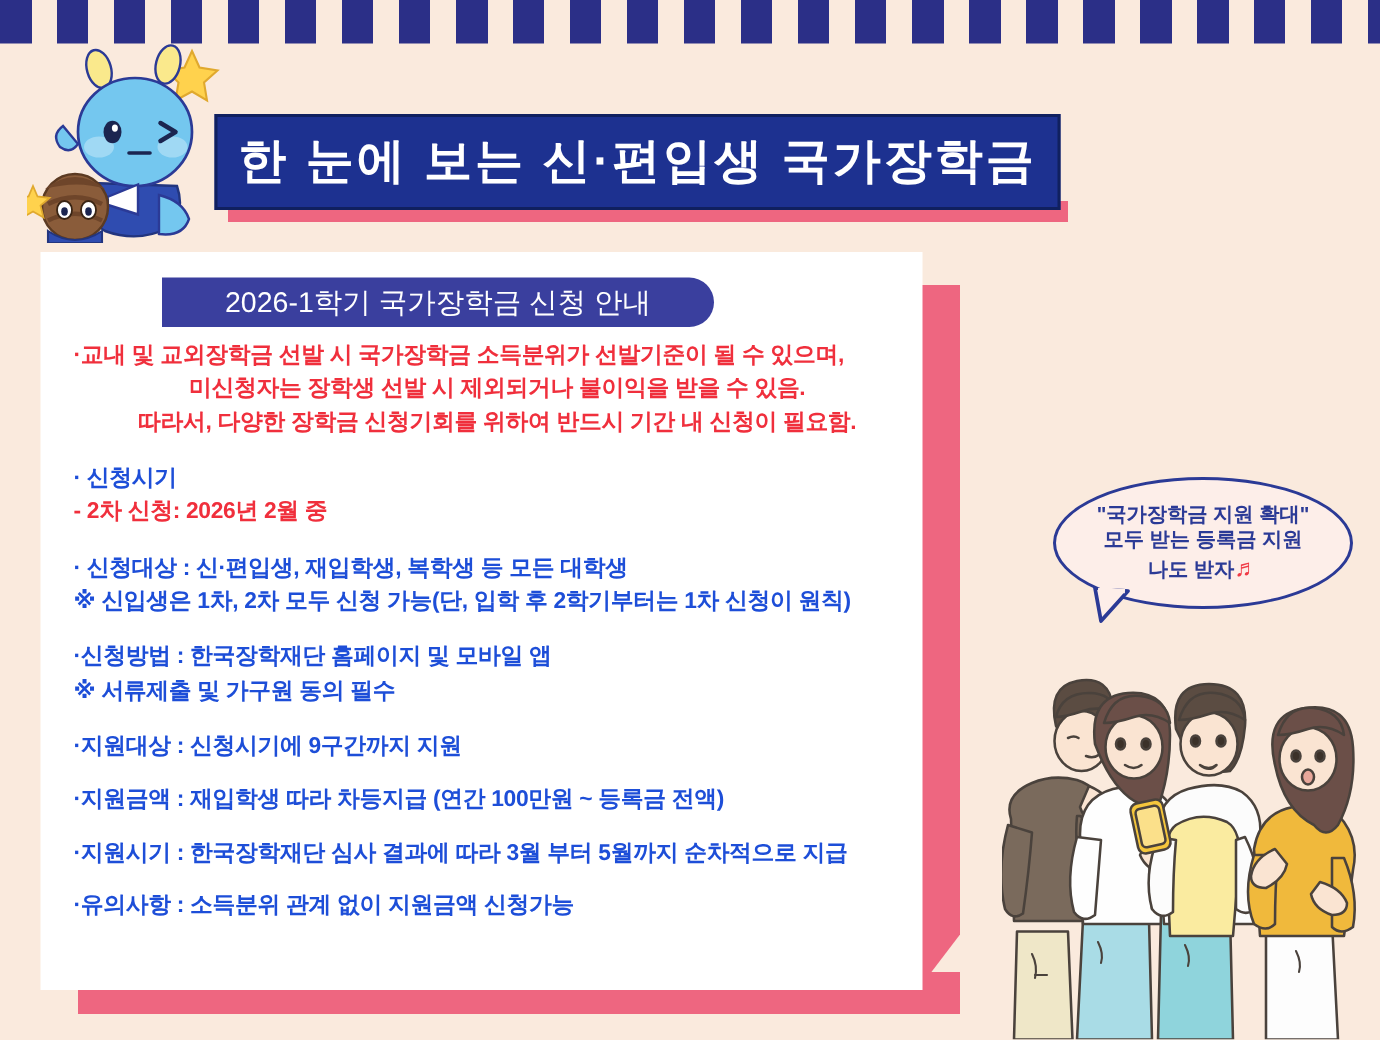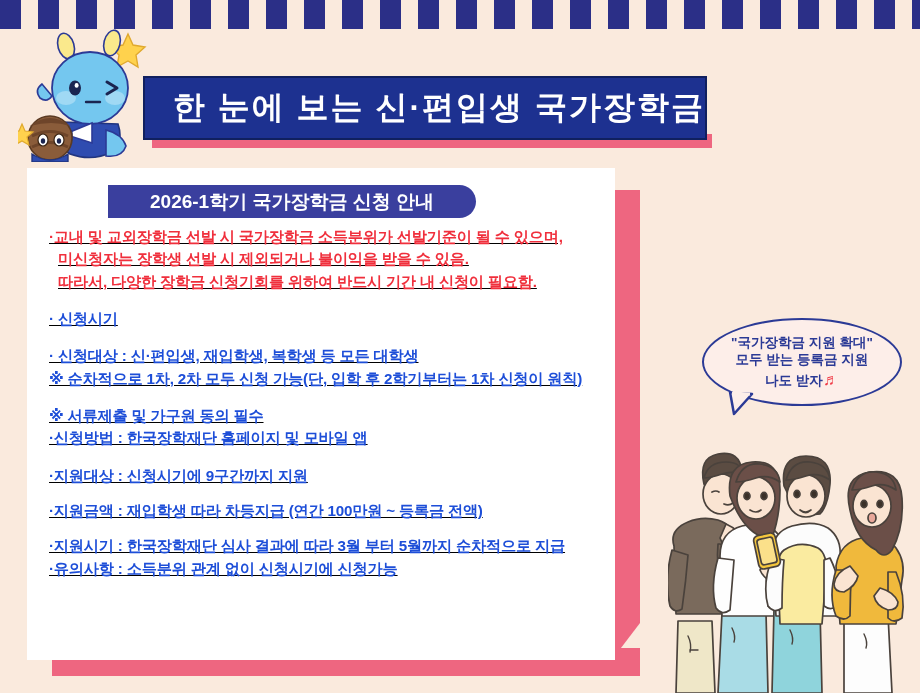--- a/index.html
+++ b/index.html
@@ -22,21 +22,21 @@
   #mascot{position:absolute;left:18px;top:26px;width:132px;height:136px;}
 
   
   #title-pink{
     position:absolute;left:152px;top:134px;width:560px;height:14px;
     background:#ee6680;
   }
   #title-banner{
     position:absolute;left:143px;top:76px;width:560px;height:60px;
     background:#1d3190;border:2px solid #10205f;
-    display:flex;align-items:center;justify-content:flex-end;
+    display:flex;align-items:center;justify-content:center;
   }
   #title-text{
     color:#ffffff;font-size:32px;font-weight:bold;letter-spacing:2px;
     white-space:nowrap;
   }
 
   
   #pink-right{
     position:absolute;left:608px;top:190px;width:32px;height:420px;
     background:#ee6680;
@@ -57,35 +57,35 @@
     background:#ffffff;
   }
 
   
   #subtitle-pill{
     position:absolute;left:81px;top:17px;width:368px;height:33px;
     background:#3a3f9e;border-radius:0 18px 18px 0;
     display:flex;align-items:center;justify-content:center;
   }
   #subtitle-text{
-    color:#ffffff;font-size:19px;font-weight:bold;white-space:nowrap;
+    color:#ffffff;font-size:19px;font-weight:normal;white-space:nowrap;
   }
 
   
   #body{
-    position:absolute;left:22px;top:58px;width:556px;text-decoration:underline;
+    position:absolute;left:22px;top:58px;width:556px;
   }
   .blk{margin-bottom:9px;}
   .ln{
     font-size:15.2px;font-weight:bold;line-height:1.47;
     white-space:nowrap;letter-spacing:-0.2px;
   }
   .red{color:#f02f3c;}
   .navy{color:#1d4ed8;}
-  .ind{padding-left:9px;}
+  .ind{padding-left:9px;text-align:center;}
   .sp-sm{height:6px;}
 
   
   #bubble{
     position:absolute;left:702px;top:318px;width:196px;height:84px;
     background:#fdeee9;border:2.5px solid #2b3a96;border-radius:50%;
     display:flex;flex-direction:column;align-items:center;justify-content:center;
   }
   #bubble-tail{
     position:absolute;left:728px;top:392px;width:26px;height:24px;
@@ -164,43 +164,44 @@
     <div class="blk">
       <div class="ln red">·교내 및 교외장학금 선발 시 국가장학금 소득분위가 선발기준이 될 수 있으며,</div>
       <div class="ln red ind">미신청자는 장학생 선발 시 제외되거나 불이익을 받을 수 있음.</div>
       <div class="ln red ind">따라서, 다양한 장학금 신청기회를 위하여 반드시 기간 내 신청이 필요함.</div>
     </div>
 
     <div class="sp-sm"></div>
 
     <div class="blk">
       <div class="ln navy">· 신청시기</div>
+      <div class="ln red">- 2차 신청: 2026년 2월 중</div>
     </div>
 
     <div class="sp-sm"></div>
 
     <div class="blk">
       <div class="ln navy">· 신청대상 : 신·편입생, 재입학생, 복학생 등 모든 대학생</div>
-      <div class="ln navy">※ 순차적으로 1차, 2차 모두 신청 가능(단, 입학 후 2학기부터는 1차 신청이 원칙)</div>
-    </div>
-
-    <div class="sp-sm"></div>
-
-    <div class="blk">
+      <div class="ln navy">※ 신입생은 1차, 2차 모두 신청 가능(단, 입학 후 2학기부터는 1차 신청이 원칙)</div>
+    </div>
+
+    <div class="sp-sm"></div>
+
+    <div class="blk">
+      <div class="ln navy">·신청방법 : 한국장학재단 홈페이지 및 모바일 앱</div>
       <div class="ln navy">※ 서류제출 및 가구원 동의 필수</div>
-      <div class="ln navy">·신청방법 : 한국장학재단 홈페이지 및 모바일 앱</div>
     </div>
 
     <div class="sp-sm"></div>
 
     <div class="blk">
       <div class="ln navy" style="margin-bottom:13px">·지원대상 : 신청시기에 9구간까지 지원</div>
       <div class="ln navy" style="margin-bottom:13px">·지원금액 : 재입학생 따라 차등지급 (연간 100만원 ~ 등록금 전액)</div>
-      <div class="ln navy" style="margin-bottom:0">·지원시기 : 한국장학재단 심사 결과에 따라 3월 부터 5월까지 순차적으로 지급</div>
-      <div class="ln navy">·유의사항 : 소득분위 관계 없이 신청시기에 신청가능</div>
+      <div class="ln navy" style="margin-bottom:13px">·지원시기 : 한국장학재단 심사 결과에 따라 3월 부터 5월까지 순차적으로 지급</div>
+      <div class="ln navy">·유의사항 : 소득분위 관계 없이 지원금액 신청가능</div>
     </div>
 
   </div>
 </div>
 
 <div id="bubble">
   <div class="bl">"국가장학금 지원 확대"</div>
   <div class="bl">모두 받는 등록금 지원</div>
   <div class="bl">
     <span>나도 받자</span><span id="note">♬</span>

